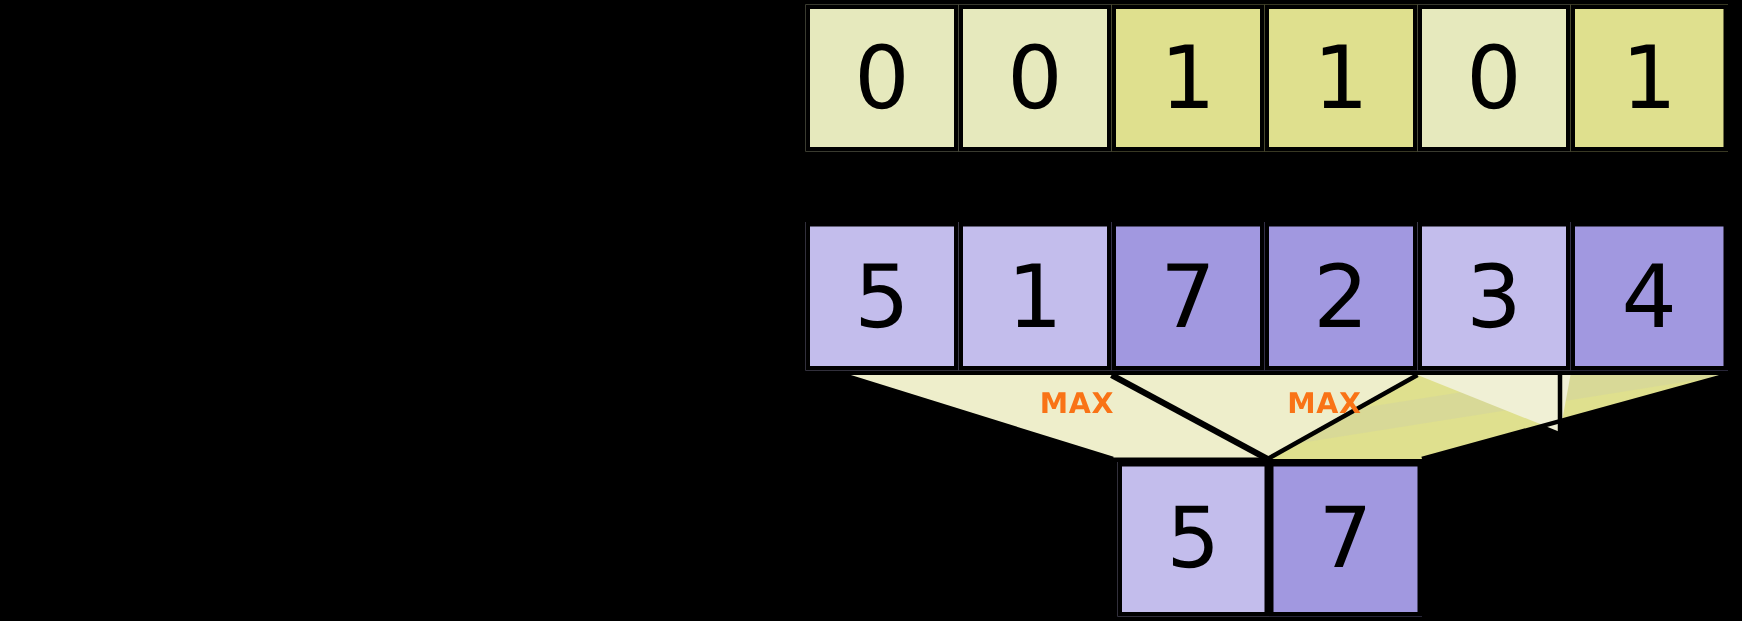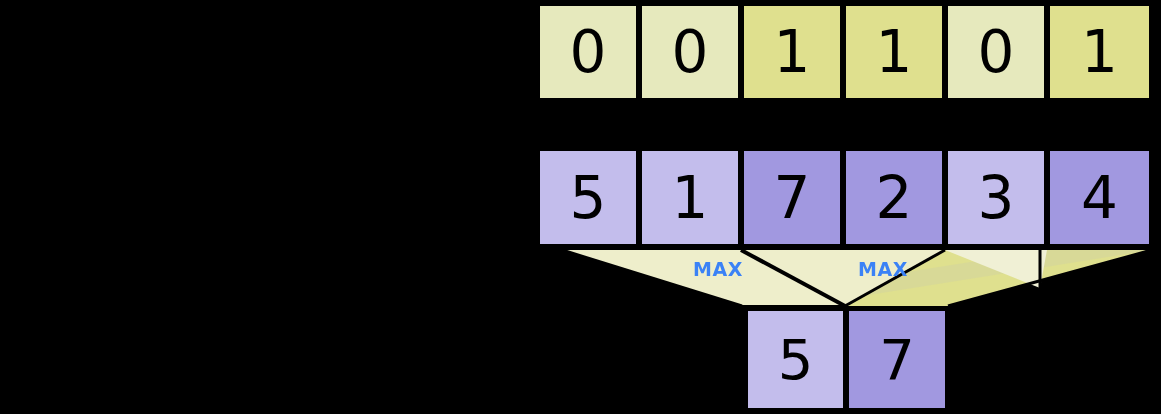--- a/index.html
+++ b/index.html
@@ -25,21 +25,21 @@
   .funnel-svg{
     position:absolute;
     left:0;top:0;
     width:1161px;height:414px;
     pointer-events:none;
   }
   .max-label{
     position:absolute;
     font-size:19px;
     font-weight:bold;
-    color:#3b82f6;
+    color:#f97316;
     letter-spacing:0.5px;
     transform:translate(-50%,-50%);
     white-space:nowrap;
     font-family:"DejaVu Sans", sans-serif;
   }
 </style>
 </head>
 <body>
 
 <div id="stage">

